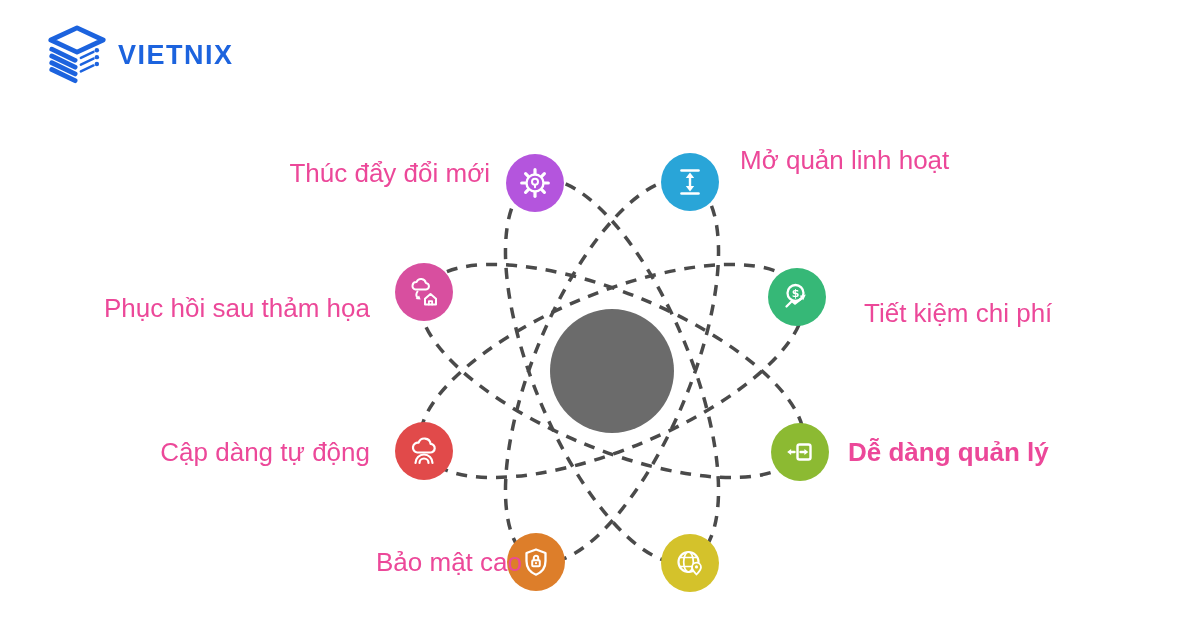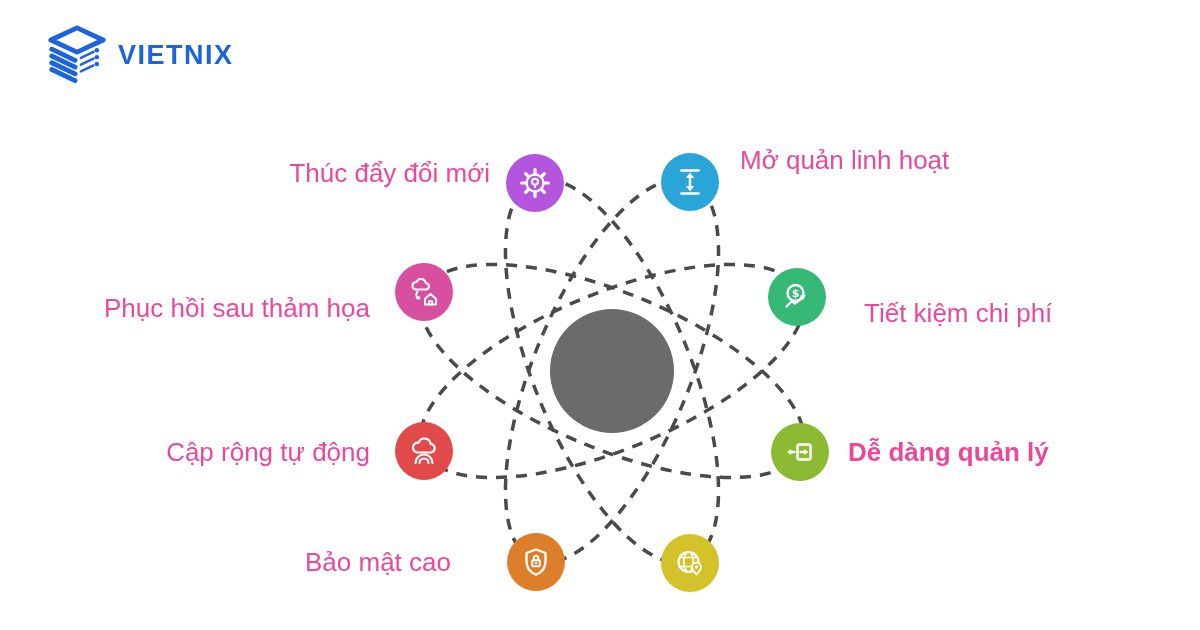--- a/index.html
+++ b/index.html
@@ -151,17 +151,17 @@
         <path d="M21,26.8 l5.5,-4.8 5.5,4.8 v5.7 h-11 z" stroke-width="2"></path>
         <path d="M24.9,32.5 v-3.4 h3.2 v3.4" stroke-width="1.8"></path>
       </g>
     </g>
   </svg>
 
   <div class="node-label lbl-right" style="right:710px; top:156px;">Thúc đẩy đổi mới</div>
   <div class="node-label" style="left:740px;  top:143px;">Mở quản linh hoạt</div>
   <div class="node-label" style="left:848px;  top:296px;margin-left:16px;">Tiết kiệm chi phí</div>
   <div class="node-label" style="left:848px;  top:435px;font-weight:bold;">Dễ dàng quản lý</div>
-  <div class="node-label lbl-right" style="right:749px; top:545px;margin-left:20px;">Bảo mật cao</div>
-  <div class="node-label lbl-right" style="right:830px; top:435px;">Cập rộng tự động</div>
+  <div class="node-label lbl-right" style="right:678px; top:545px;margin-left:20px;">Bảo mật cao</div>
+  <div class="node-label lbl-right" style="right:830px; top:435px;">Cập dàng tự động</div>
   <div class="node-label lbl-right" style="right:830px; top:291px;text-align:center;">Phục hồi sau thảm họa</div>
 
 </div>
 
 </body></html>

